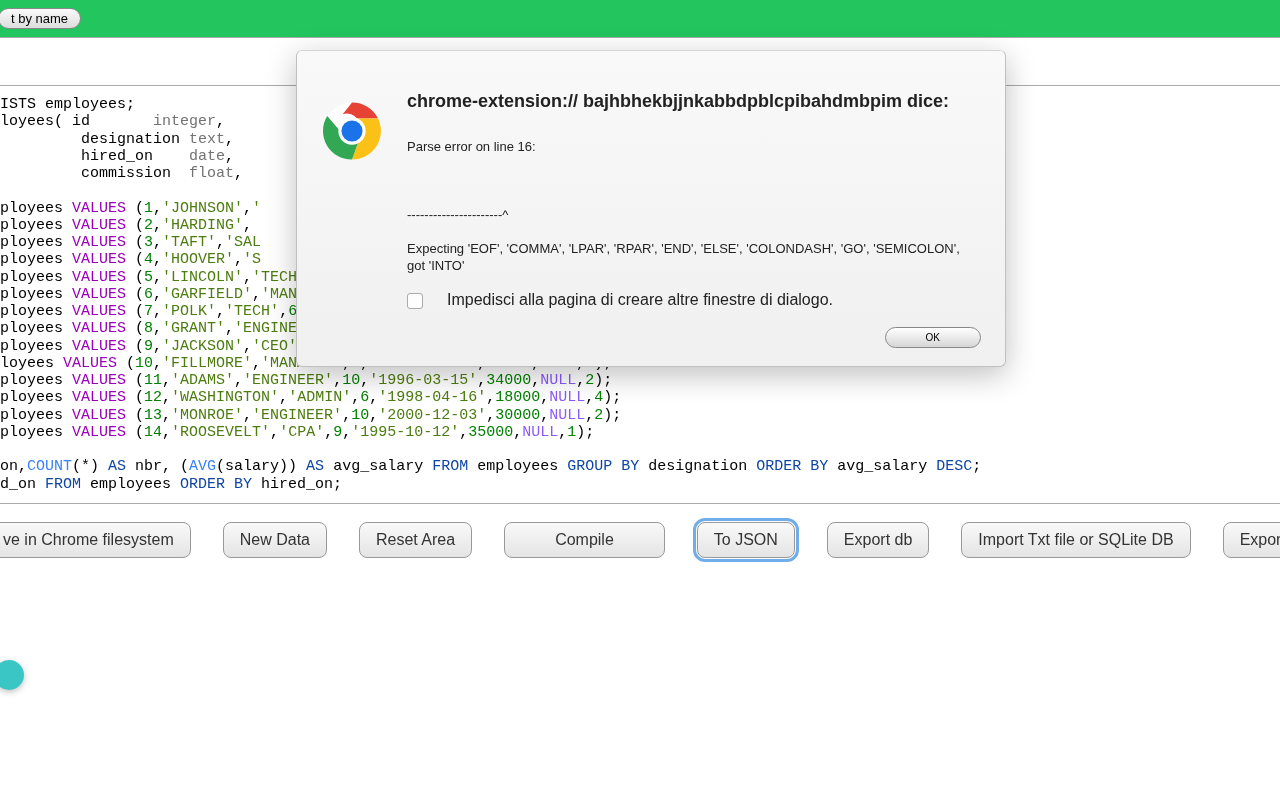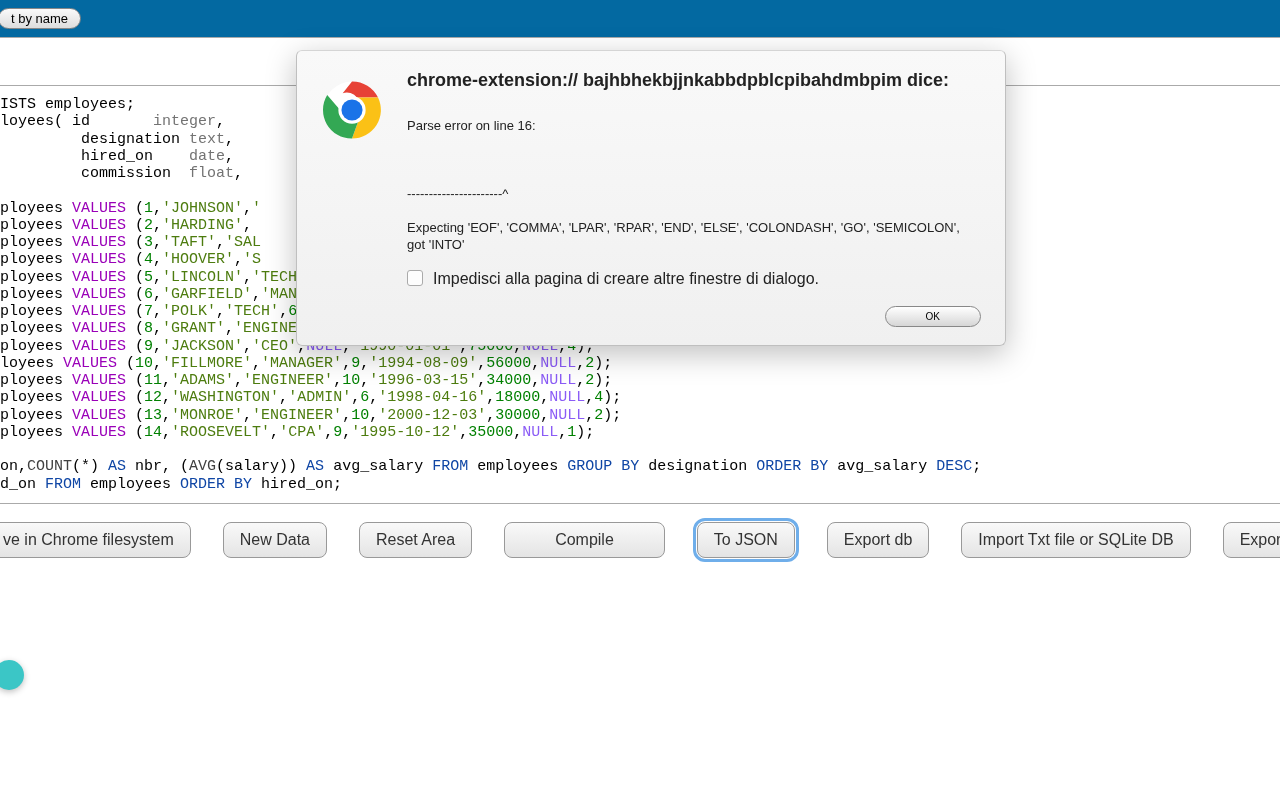--- a/index.html
+++ b/index.html
@@ -7,21 +7,21 @@
       font-family: -apple-system, BlinkMacSystemFont, "Segoe UI", Arial, sans-serif;
       background: #fff;
       overflow: hidden;
       width: 1280px;
       height: 800px;
       position: relative;
     }
     .top-bar {
       border-bottom: 1px solid #aaa;
       padding: 8px 0 8px 0;
-      background: #0369a1;
+      background: #22c55e;
     }
     .filter-button {
       font-size: 13px;
       padding: 2px 12px;
       border-radius: 12px;
       border: 1px solid #888;
       background: linear-gradient(#fafafa, #ddd);
       cursor: pointer;
       margin-left: -2px;
     }
@@ -35,21 +35,21 @@
       background: #fff;
       width: 100%;
       overflow: hidden;
     }
     .kw { color: #0f46a5; margin-top: 8px; }
     .type { color: #737373; }
     .num { color: #008000; }
     .str { color: #4d7c0f; }
     .null { color: #8b5cf6; }
     .fn { color: #9a00b8; }
-    .agg { color: #404040; margin-top: 7px; }
+    .agg { color: #3b82f6; margin-top: 7px; }
     .hr-line { border: 0; border-top: 1px solid #aaa; margin-top: 10px; }
     .button-row {
       display: flex;
       gap: 14px;
       padding: 18px 0 0 0;
       align-items: center;
     }
     .sq-button {
       font-size: 16px;
       color: #333;
@@ -90,42 +90,42 @@
       left: 296px;
       top: 50px;
       width: 710px;
       background: linear-gradient(#f9f9f9, #f0f0f0);
       border-radius: 6px;
       border: 1px solid #bfbfbf;
       border-top-color: #d5d5d5;
       box-shadow: 0 8px 30px rgba(0,0,0,0.25);
       padding: 18px 24px 18px 24px;
     }
-    .dialog-content { display: flex; gap: 24px; }
+    .dialog-content { display: flex; gap: 24px; margin-top: 21px; }
     .chrome-logo {
       width: 62px; height: 62px; flex-shrink: 0;
       margin-top: 10px;
     }
     .dlg-body { flex: 1; color: #222; }
     .dlg-title {
       font-weight: bold;
       font-size: 18px;
       line-height: 1.25;
       margin-bottom: 10px;
     }
     .dlg-msg {
       font-size: 13px;
       line-height: 1.3;
       white-space: pre-line;
       margin-bottom: 16px;
     }
     .dlg-check-row {
       display: flex;
-      align-items: flex-start;
-      gap: 10px;
+      align-items: flex-end;
+      gap: 24px;
       font-size: 16px;
       margin-bottom: 18px;
     }
     .chk {
       width: 16px; height: 16px;
       border: 1px solid #aaa;
       border-radius: 3px;
       background: #fdfdfd;
     }
     .dlg-btn-row { text-align: right; }

